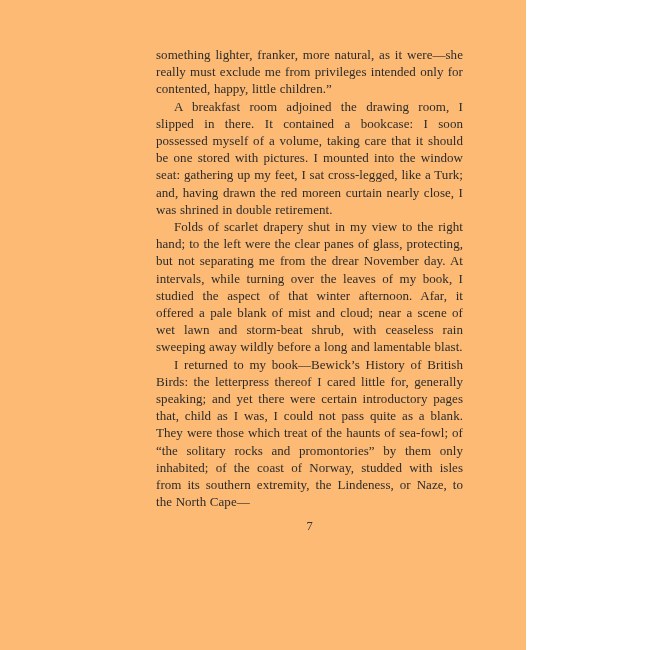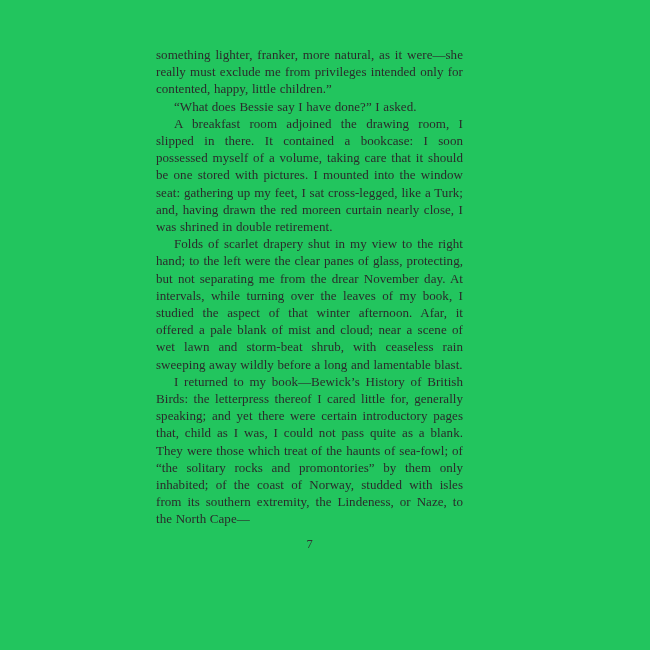--- a/index.html
+++ b/index.html
@@ -8,23 +8,23 @@
     background: #ffffff;
   }
   body {
     width: 650px;
     height: 650px;
     overflow: hidden;
     font-family: "Liberation Serif", serif;
   }
   .book-page {
     position: relative;
-    width: 650px;
+    width: 526px;
     height: 650px;
-    background: #22c55e;
+    background: #fdba74;
   }
   .text-block {
     position: absolute;
     left: 156px;
     top: 46px;
     width: 307px;
   }
   .para {
     margin: 0;
     padding: 0;
@@ -45,19 +45,18 @@
     font-size: 12.5px;
     color: #333333;
   }
 </style>
 </head>
 <body>
 
 <div class="book-page">
   <div class="text-block">
     <p class="para">something lighter, franker, more natural, as it were—she really must exclude me from privileges intended only for contented, happy, little children.”</p>
-    <p class="para indent">“What does Bessie say I have done?” I asked.</p>
     <p class="para indent">A breakfast room adjoined the drawing room, I slipped in there. It contained a bookcase: I soon possessed myself of a volume, taking care that it should be one stored with pictures. I mounted into the window seat: gathering up my feet, I sat cross-legged, like a Turk; and, having drawn the red moreen curtain nearly close, I was shrined in double retirement.</p>
     <p class="para indent">Folds of scarlet drapery shut in my view to the right hand; to the left were the clear panes of glass, protecting, but not separating me from the drear November day. At intervals, while turning over the leaves of my book, I studied the aspect of that winter afternoon. Afar, it offered a pale blank of mist and cloud; near a scene of wet lawn and storm-beat shrub, with ceaseless rain sweeping away wildly before a long and lamentable blast.</p>
     <p class="para indent">I returned to my book—Bewick’s History of British Birds: the letterpress thereof I cared little for, generally speaking; and yet there were certain introductory pages that, child as I was, I could not pass quite as a blank. They were those which treat of the haunts of sea-fowl; of “the solitary rocks and promontories” by them only inhabited; of the coast of Norway, studded with isles from its southern extremity, the Lindeness, or Naze, to the North Cape—</p>
     <div class="page-number">7</div>
   </div>
 </div>
 
 </body></html>

